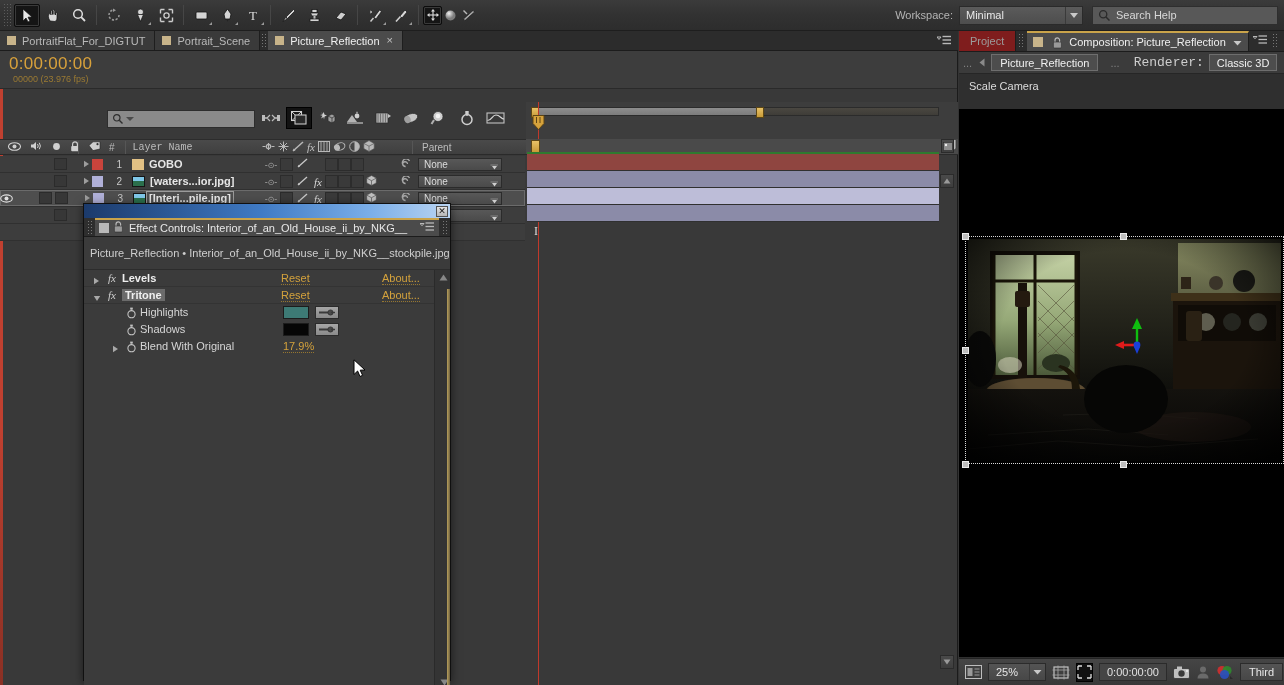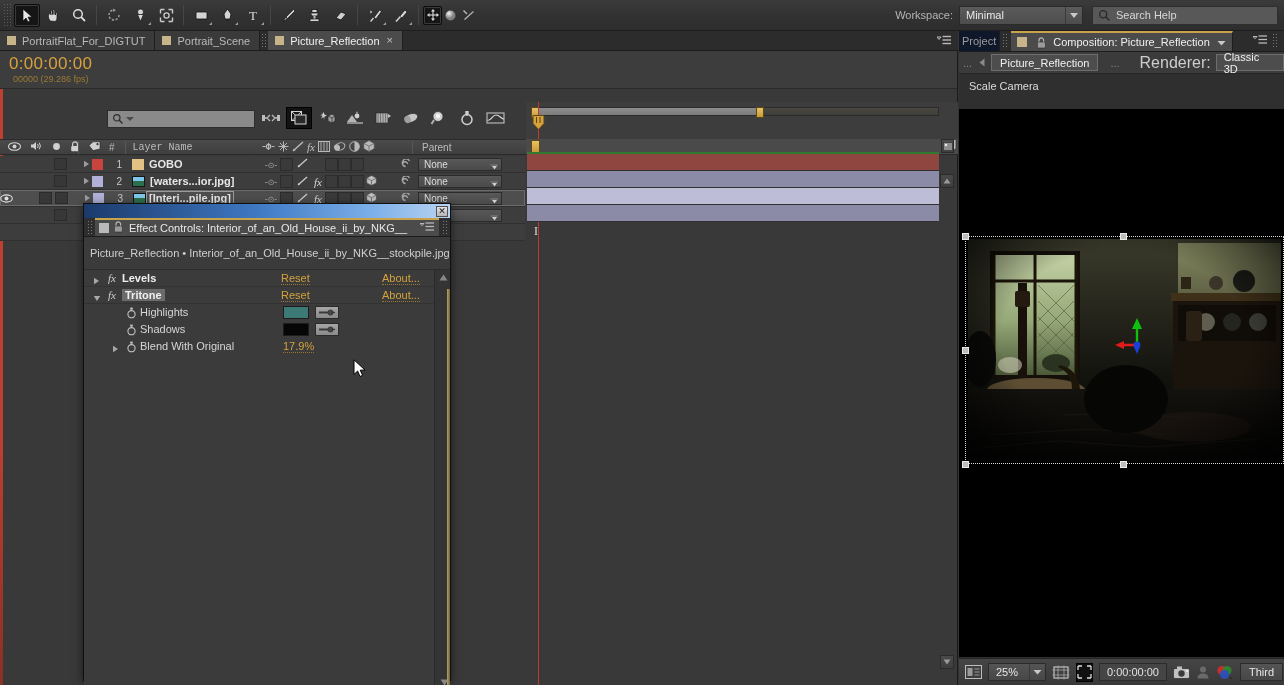--- a/index.html
+++ b/index.html
@@ -171,32 +171,32 @@
   .p-value { position: absolute; left: 199px; top: 2px; font-size: 11px; color: #d4a23c; border-bottom: 1px dotted #96762f;}
   .ec-vscroll { position: absolute; right: 0; top: 0; width: 16px; bottom: 0; background: #343434;
      border-left: 1px solid #2a2a2a; }
   .ec-vs-arrow { width: 14px; height: 13px; margin: 1px; display: flex; align-items: center; justify-content: center; }
   .ec-rightedge { position: absolute; right: 0; top: 19px; bottom: 0; width: 3px;
      background: linear-gradient(to right,#b8a05c,#6e6040); }
 
   
   .right { position: absolute; left: 959px; top: 31px; width: 325px; height: 654px; background: #2f2f2f; }
   .r-tabrow { height: 21px; background: #2c2c2c; display: flex; align-items: center; border-bottom: 1px solid #1c1c1c; }
-  .r-tab { height: 20px; display: flex; align-items: center; padding: 0 3px; color: #9c9c9c; font-size: 11px;
-     background: #0f172a; border-right: 1px solid #1e1e1e;}
+  .r-tab { height: 20px; display: flex; align-items: center; padding: 0 11px; color: #9c9c9c; font-size: 11px;
+     background: #7f1d1d; border-right: 1px solid #1e1e1e;}
   .r-tab.active { background: #4b4b4b; color: #efefef; border-top: 2px solid #c9a34a; }
   .r-tab .sw { width: 10px; height: 10px; background: #c8b48a; margin-right: 5px; }
   .r-tab .lockico { width: 11px; height: 11px; margin-left: 4px; }
   .r-tabmenu { margin-left: auto; display: flex; align-items: center; gap: 4px; padding-right: 5px; }
   .r-subrow { height: 22px; background: #3b3b3b; display: flex; align-items: center; border-bottom: 1px solid #262626; padding-left: 4px;}
   .r-ellipsis { color: #808080; font-size: 11px; margin-right: 4px; }
   .r-back { width: 12px; height: 14px; display: flex; align-items: center; justify-content: center; }
   .r-compname { height: 17px; background: #4d4d4d; border: 1px solid #6e6e6e; display: flex; align-items: center;
      padding: 0 8px; color: #f0f0f0; font-size: 11px; margin-left: 3px;}
-  .r-renderer-lbl { color: #cdcdcd; font-size: 16px; margin-left: 16px; }
+  .r-renderer-lbl { color: #cdcdcd; font-size: 13px; margin-left: 10px; font-family: Liberation Mono, monospace; }
   .r-renderer { height: 17px; background: #4d4d4d; border: 1px solid #6e6e6e; display: flex; align-items: center;
      padding: 0 7px; color: #f0f0f0; font-size: 11px; margin-left: 5px; }
   .r-camlabel { height: 24px; display: flex; align-items: center; padding-left: 10px; color: #dcdcdc; font-size: 11px;
      background: #2f2f2f; }
   .viewer { position: absolute; left: 0; top: 78px; width: 325px; height: 548px; background: #000; }
   .comp-img { position: absolute; left: 9px; top: 130px; width: 313px; height: 222px; overflow: hidden; background: #0b0b08;}
   .sel-bounds { position: absolute; left: 6px; top: 127px; width: 319px; height: 228px;
      border: 1px dotted #d8d8d8; }
   .handle { position: absolute; width: 7px; height: 7px; background: #bdbdbd; border: 1px solid #eaeaea; }
   .r-bottom { position: absolute; left: 0; bottom: 0; width: 325px; height: 27px;
@@ -382,21 +382,21 @@
           <line x1="5.5" y1="8.5" x2="14" y2="8.5" stroke="#b9b9b9" stroke-width="1.4"></line>
         </svg>
     </div>
   </div>
 
   <div class="timeline">
     <div class="leftstripe" style="top:0;height:634px;"></div>
 
     <div class="tl-topbar">
       <div class="tc-main">0:00:00:00</div>
-      <div class="tc-sub">00000 (29.286 fps)</div>
+      <div class="tc-sub">00000 (23.976 fps)</div>
     </div>
 
     <div class="tl-search">
       <svg width="12" height="12" viewBox="0 0 12 12">
           <circle cx="4.8" cy="4.8" r="3.2" fill="none" stroke="#2e2e2e" stroke-width="1.2"></circle>
           <line x1="7.3" y1="7.3" x2="10.5" y2="10.5" stroke="#2e2e2e" stroke-width="1.4"></line>
         </svg>
       <span style="margin-left:2px;width:0;height:0;border-left:4px solid transparent;border-right:4px solid transparent;border-top:4px solid #4a4a4a;"></span>
     </div>
 

